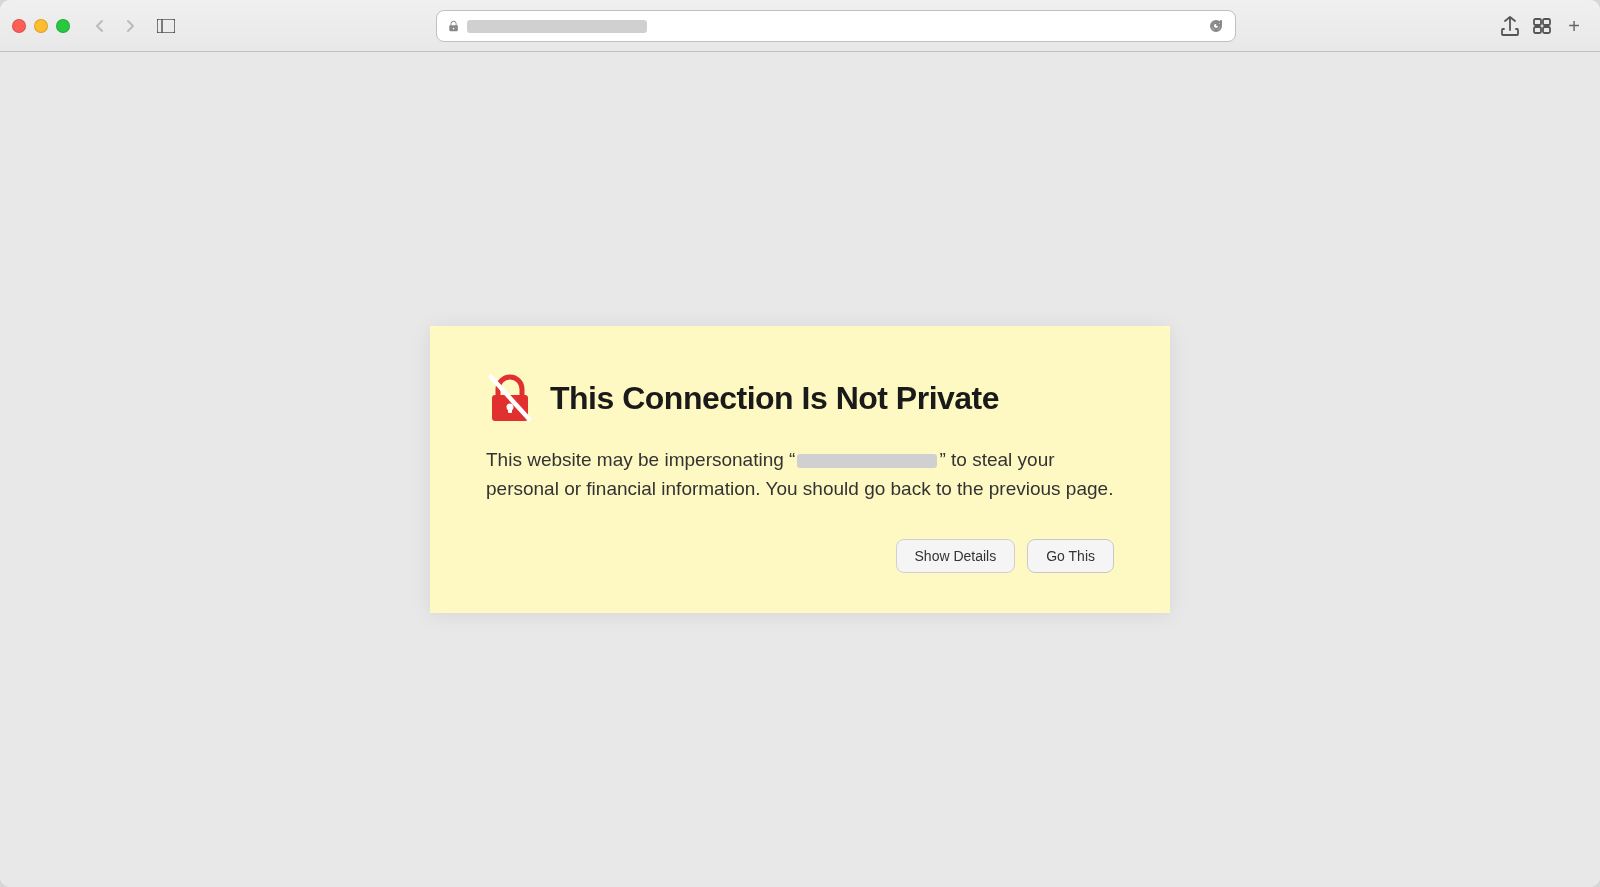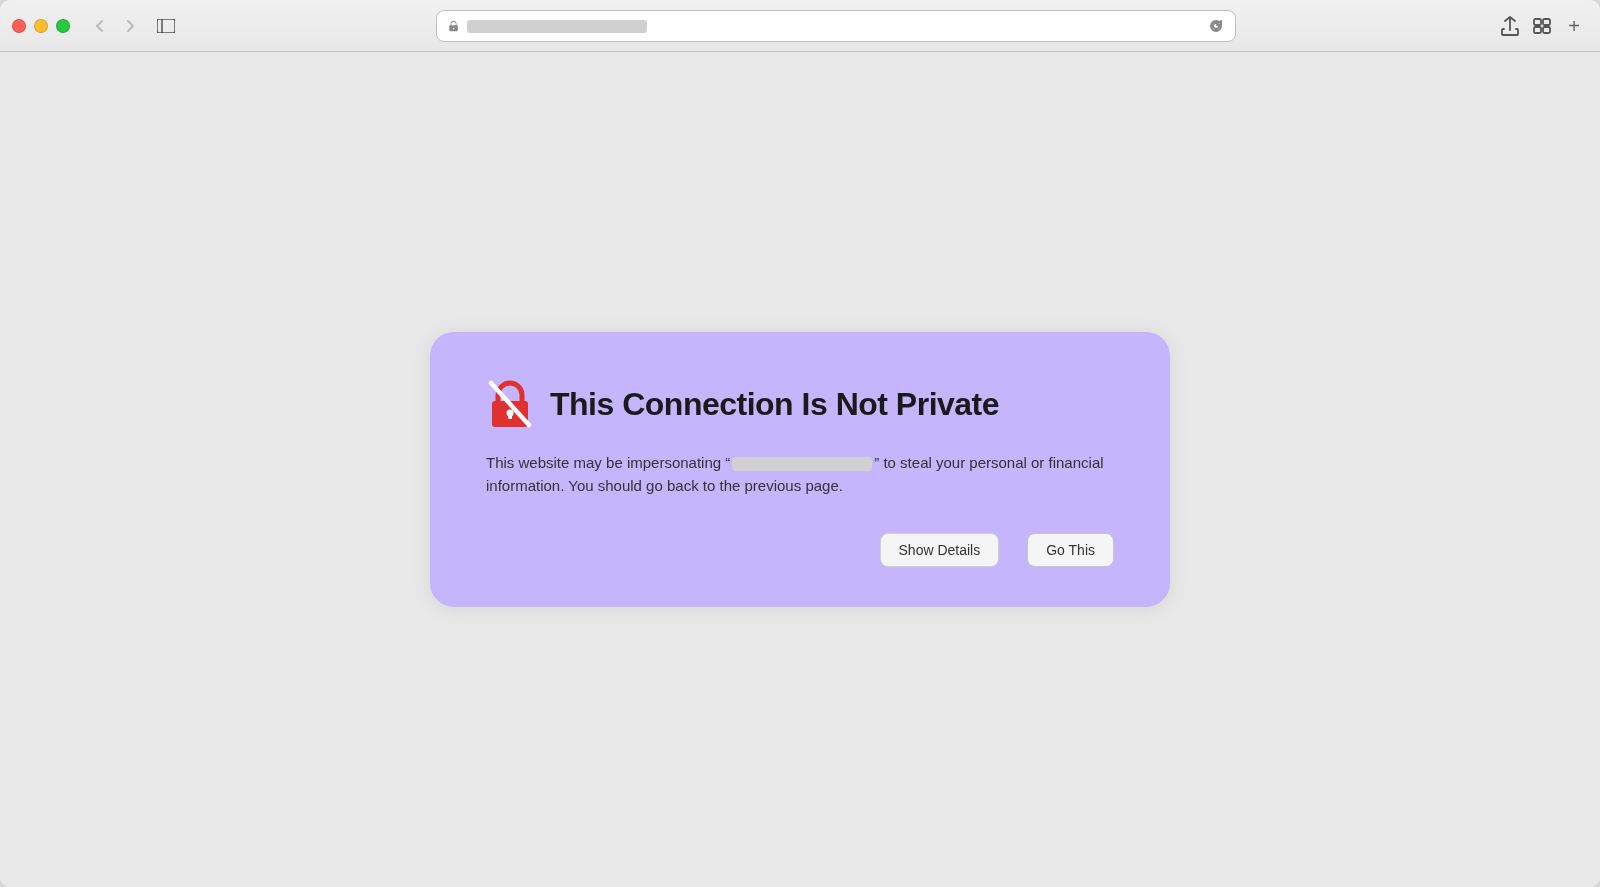--- a/index.html
+++ b/index.html
@@ -233,22 +233,22 @@
     .page-content {
       flex: 1;
       background: #e8e8e8;
       display: flex;
       align-items: center;
       justify-content: center;
     }
 
     
     .error-card {
-      background: #c4b5fd;
-      border-radius: 24px;
+      background: #fef9c3;
+      border-radius: 0;
       padding: 48px 56px 40px 56px;
       width: 740px;
       box-shadow: 0 2px 20px rgba(0,0,0,0.08);
     }
 
     .error-header {
       display: flex;
       align-items: center;
       gap: 16px;
       margin-bottom: 24px;
@@ -264,40 +264,40 @@
     }
 
     .error-title {
       font-size: 32px;
       font-weight: 600;
       color: #1a1a1a;
       letter-spacing: -0.5px;
     }
 
     .error-description {
-      font-size: 15px;
+      font-size: 19px;
       color: #333;
       line-height: 1.5;
       margin-bottom: 36px;
     }
 
     .redacted-domain {
       display: inline-block;
       background: #d0d0d0;
       border-radius: 3px;
       height: 14px;
       width: 140px;
       vertical-align: middle;
       margin: 0 2px;
     }
 
     .error-actions {
       display: flex;
       justify-content: flex-end;
-      gap: 28px;
+      gap: 12px;
     }
 
     .action-btn {
       padding: 8px 18px;
       border-radius: 8px;
       font-size: 14px;
       cursor: pointer;
       border: 1px solid #d0d0d0;
       background: #f5f5f5;
       color: #333;

